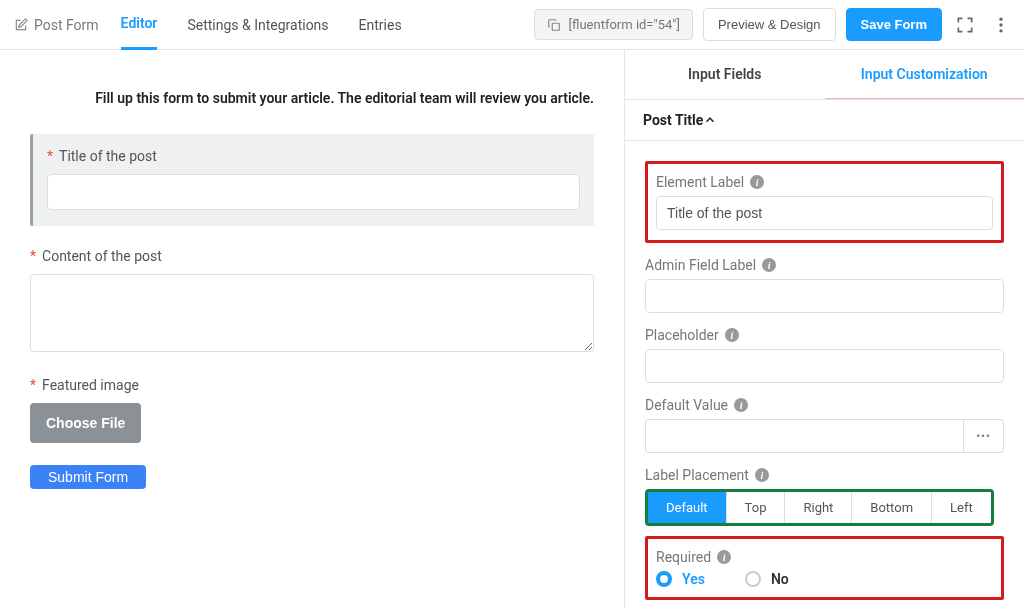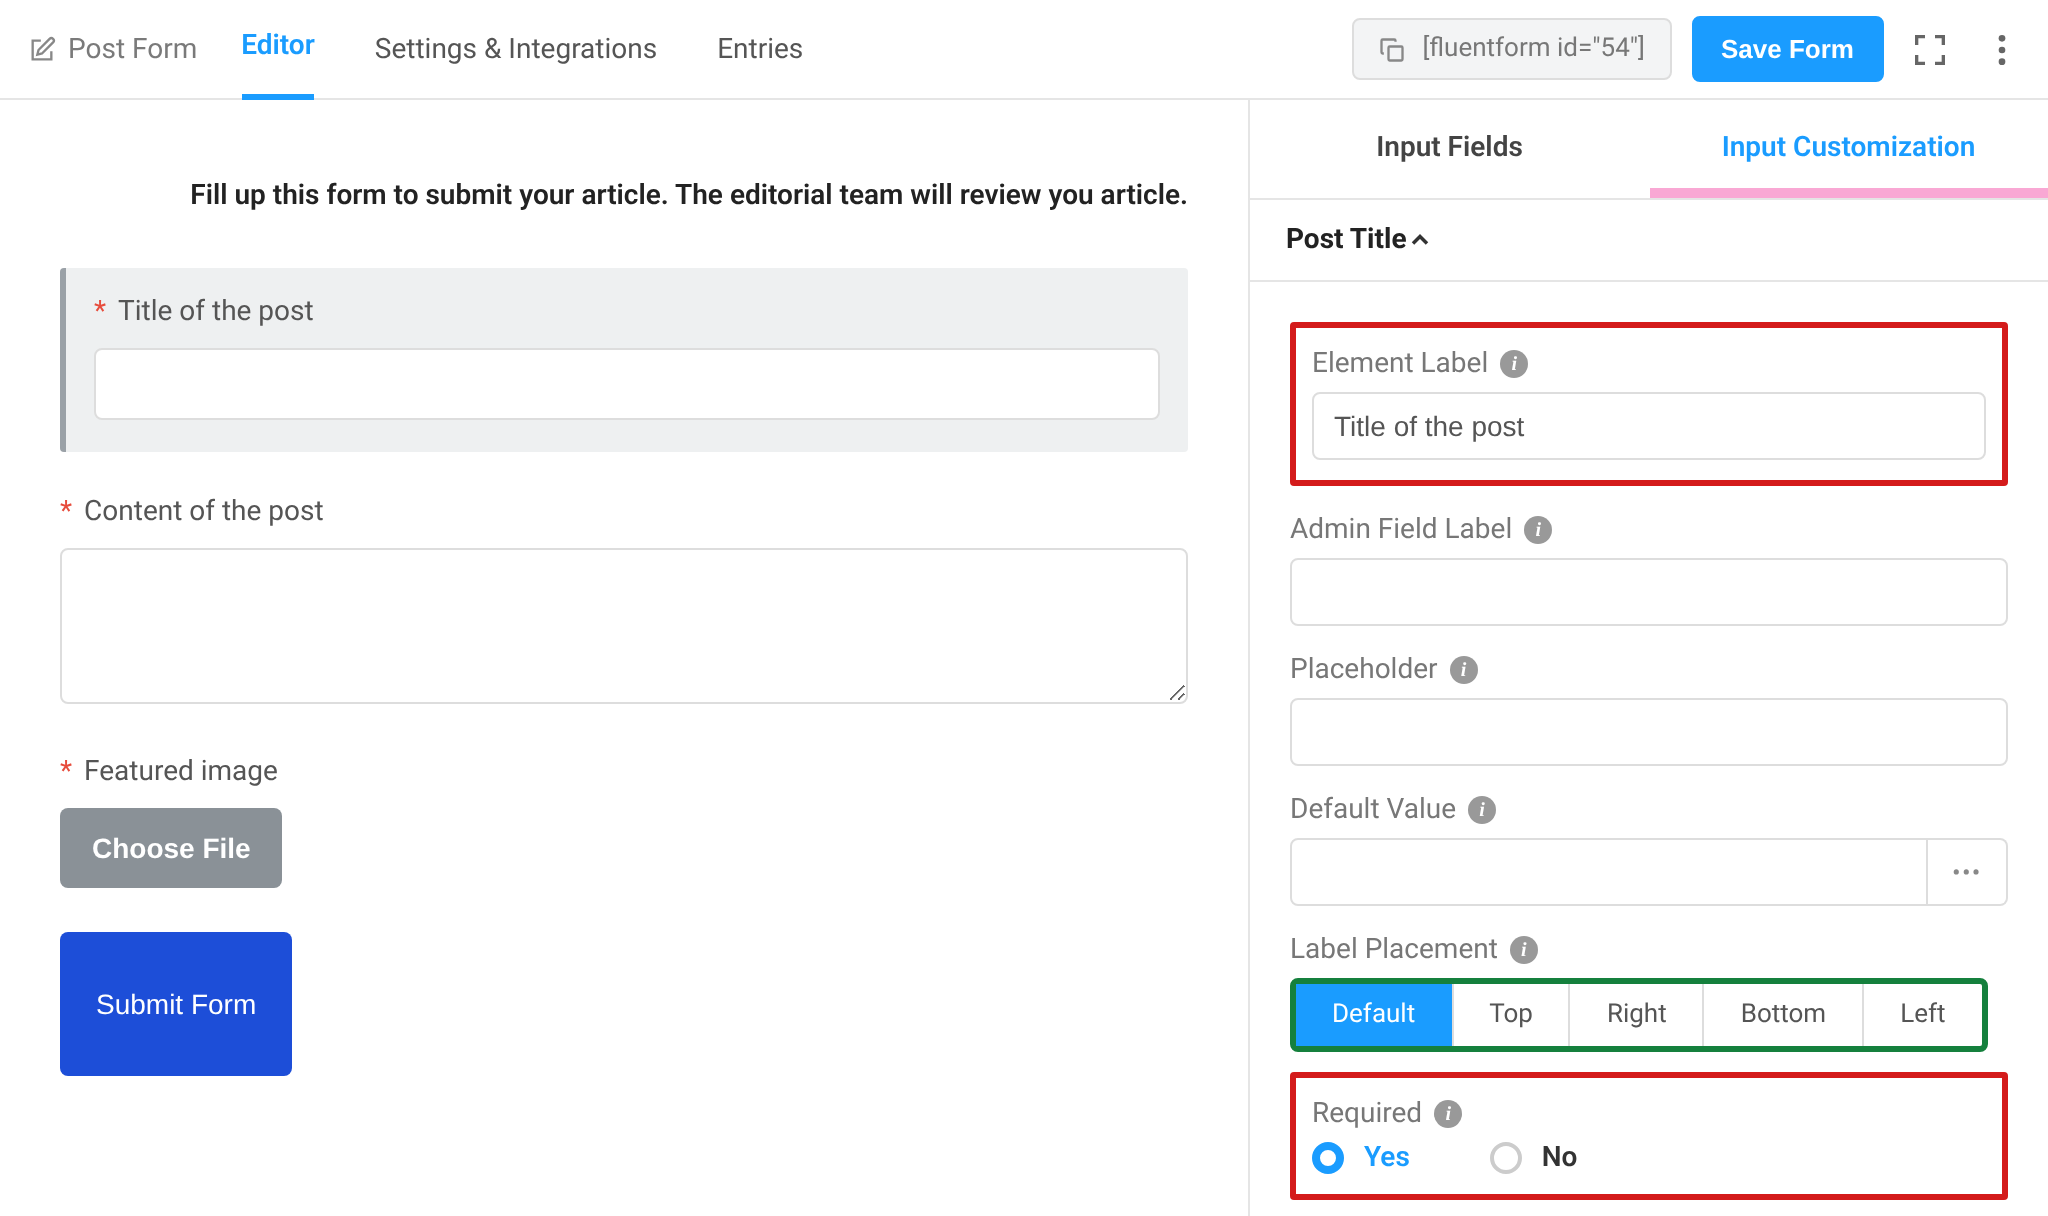--- a/index.html
+++ b/index.html
@@ -23,26 +23,26 @@
   .form-title { text-align: center; font-size: 19px; font-weight: 700; color: #222; margin-bottom: 16px; }
   .form-desc { text-align: right; font-size: 14px; font-weight: 600; color: #222; margin-bottom: 28px; }
   
   .field-block { margin-bottom: 22px; }
   .field-block.selected { background: #eef0f1; border-left: 3px solid #9aa1a7; padding: 14px 14px 16px 14px; border-radius: 2px; }
   .field-label { color: #555; font-size: 14px; margin-bottom: 10px; display: flex; align-items: center; gap: 6px; }
   .req-star { color: #e74c3c; }
   .text-input { width: 100%; border: 1px solid #ddd; background: #fff; padding: 9px 10px; border-radius: 4px; font-size: 14px; }
   textarea.text-input { resize: both; height: 78px; }
   .btn-gray { background: #8a9197; color: #fff; border: none; padding: 12px 16px; border-radius: 4px; font-size: 14px; font-weight: 600; cursor: pointer; }
-  .btn-blue-soft { background: #1d4ed8; color: #fff; border: none; padding: 28px 18px; border-radius: 4px; font-size: 14px; cursor: pointer; }
+  .btn-blue-soft { background: #3b82f6; color: #fff; border: none; padding: 4px 18px; border-radius: 4px; font-size: 14px; cursor: pointer; }
   
   .sidebar { width: 400px; border-left: 1px solid #e5e5e5; display: flex; flex-direction: column; overflow-y: auto; }
   .side-tabs { display: flex; height: 50px; border-bottom: 1px solid #e5e5e5; }
   .side-tab { flex: 1; text-align: center; line-height: 48px; color: #444; font-weight: 600; font-size: 14px; cursor: pointer; }
-  .side-tab.active { color: #1a9cff; border-bottom: 5px solid #f9a8d4; }
+  .side-tab.active { color: #1a9cff; border-bottom: 1px solid #f9a8d4; }
   .panel-head { display: flex; align-items: center; justify-content: flex-start; padding: 12px 18px; border-bottom: 1px solid #e5e5e5; font-weight: 700; cursor: pointer; color: #222; }
   .panel-head svg { width: 14px; height: 14px; }
   .panel-body { padding: 10px 20px 20px 20px; }
   .prop-group { margin-top: 14px; }
   .prop-label { color: #777; font-size: 14px; display: flex; align-items: center; gap: 6px; margin-bottom: 6px; }
   .info-icon { width: 14px; height: 14px; border-radius: 50%; background: #999; color: #fff; font-style: italic; font-size: 10px; display: inline-flex; align-items: center; justify-content: center; font-family: serif; font-weight: bold; }
   .side-input { width: 100%; border: 1px solid #ddd; padding: 8px 10px; border-radius: 4px; font-size: 14px; color: #555; }
   .side-input-wrap { display: flex; }
   .side-addon { border: 1px solid #ddd; border-left: none; padding: 8px 12px; display: flex; align-items: center; justify-content: center; cursor: pointer; color: #888; font-weight: bold; letter-spacing: 1px; font-size: 11px; border-radius: 0 4px 4px 0; }
   .side-input-wrap .side-input { border-radius: 4px 0 0 4px; }
@@ -78,20 +78,21 @@
     <span class="tab">Entries</span>
   </div>
   <div class="topbar-right">
     <span class="shortcode-pill">
       <svg viewBox="0 0 24 24" fill="none" stroke="#888" stroke-width="2">
           <rect x="9" y="9" width="12" height="12" rx="1"></rect>
           <path d="M5 15H4a1 1 0 01-1-1V4a1 1 0 011-1h10a1 1 0 011 1v1"></path>
         </svg>
       <span>[fluentform id="54"]</span>
     </span>
+    <button class="btn">Preview &amp; Design</button>
     <button class="btn btn-primary">Save Form</button>
     <span class="iconbtn">
       <svg viewBox="0 0 24 24" width="20" height="20" fill="none" stroke="#666" stroke-width="2">
           <path d="M4 9V4h5M20 9V4h-5M4 15v5h5M20 15v5h-5"></path>
         </svg>
     </span>
     <span class="iconbtn">
       <svg viewBox="0 0 24 24" width="20" height="20" fill="#666">
           <circle cx="12" cy="5" r="2"></circle>
           <circle cx="12" cy="12" r="2"></circle>

